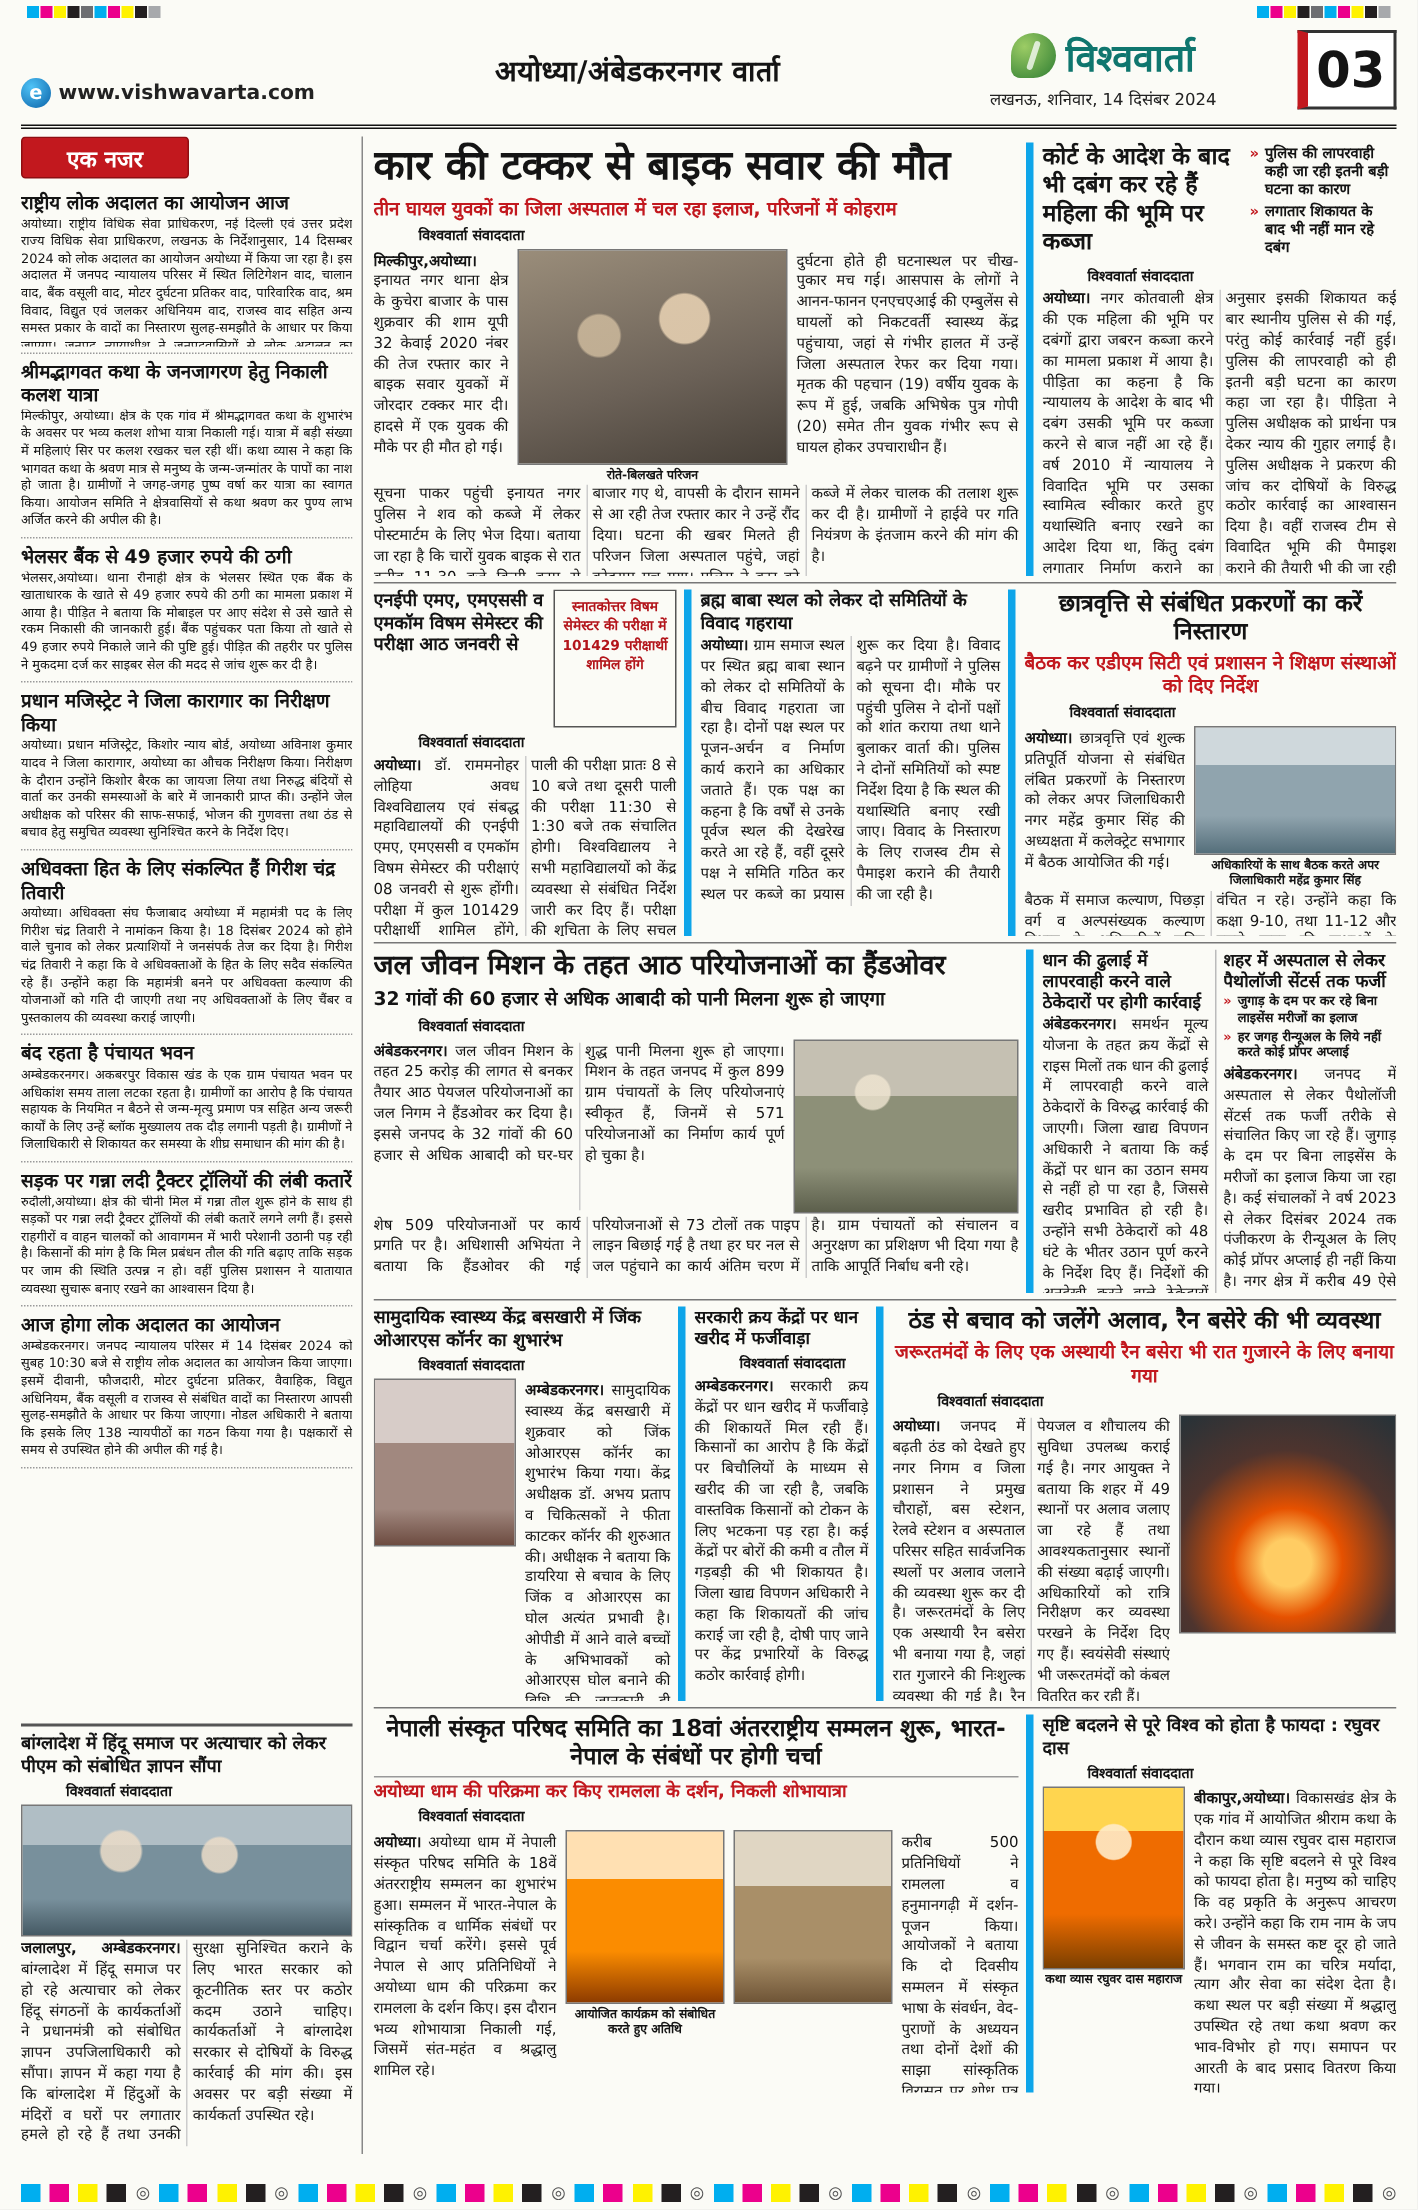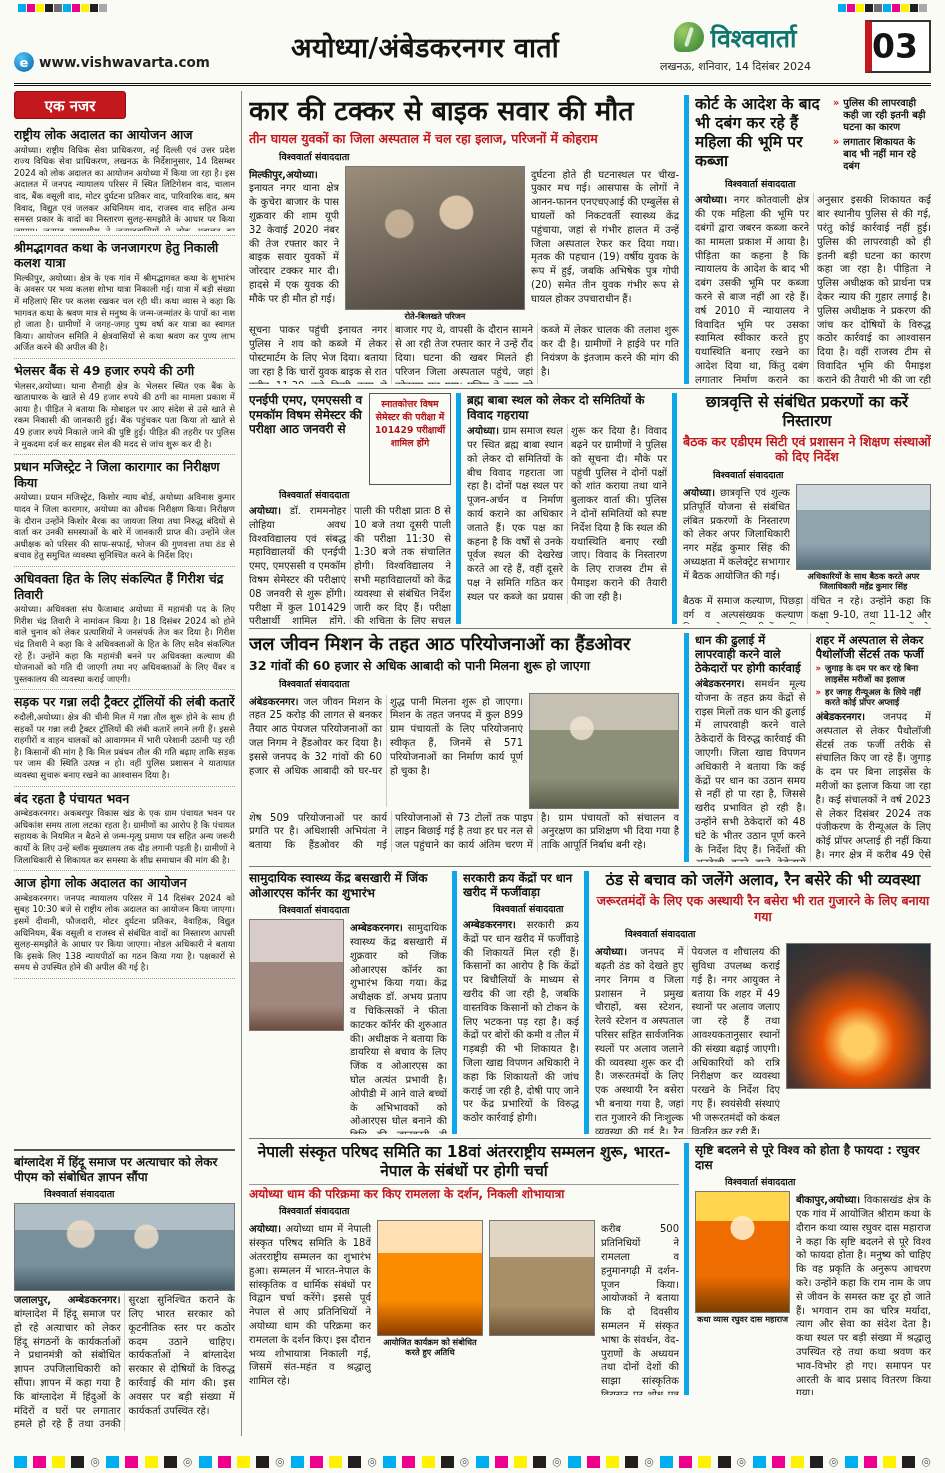--- a/index.html
+++ b/index.html
@@ -11,28 +11,28 @@
   .reg-tl{top:4px;left:18px;}
   .reg-tr{top:4px;right:18px;}
   .reg-bottom{bottom:5px;left:14px;right:14px;justify-content:space-between;}
   .reg-bottom .sq{width:13px;height:12px;}
   .regmark{font-size:11px;color:#555;line-height:12px;}
   
   .masthead{display:flex;align-items:center;margin:16px 14px 0;padding-bottom:6px;border-bottom:3px double #111;height:70px;}
   .mast-left{display:flex;align-items:center;gap:5px;width:218px;align-self:flex-end;padding-bottom:5px;}
   .eicon{width:20px;height:20px;border-radius:50%;background:radial-gradient(circle at 35% 30%,#4fc3f7,#0a62a8);color:#fff;font-weight:bold;font-size:13px;display:flex;align-items:center;justify-content:center;flex:none;}
   .site{font-weight:bold;font-size:13.5px;color:#222;}
-  .mast-center{flex:1;text-align:center;font-size:27px;font-weight:bold;letter-spacing:.3px;}
+  .mast-center{flex:1;text-align:center;font-size:19px;font-weight:bold;letter-spacing:.3px;}
   .mast-right{width:235px;text-align:center;}
   .brand-row{display:flex;align-items:center;justify-content:center;gap:6px;}
   .leaf{width:30px;height:30px;border-radius:50% 50% 50% 6px;background:radial-gradient(circle at 30% 30%,#9ccc65,#2e7d32);position:relative;flex:none;}
   .leaf::after{content:"";position:absolute;left:13px;top:5px;width:4px;height:20px;background:#fff;opacity:.75;transform:rotate(18deg);border-radius:2px;}
   .brand{font-size:25px;font-weight:bold;color:#0f766e;}
   .edition{font-size:11px;margin-top:4px;color:#222;}
-  .pagenum{width:66px;margin-left:12px;border:2px solid #333;border-left:7px solid #c2181e;font-size:33px;font-weight:bold;padding:5px 0;background:#fff;}
+  .pagenum{width:66px;margin-left:12px;border:2px solid #333;border-left:7px solid #c2181e;font-size:33px;font-weight:bold;text-align:center;padding:5px 0;background:#fff;}
   
   .content{display:flex;gap:7px;padding:5px 14px 0;height:1350px;overflow:hidden;}
   .colA{width:228px;border-right:1.5px solid #888;padding-right:6px;display:flex;flex-direction:column;flex:none;}
   .eknajar{height:1058px;overflow:hidden;}
   .ek-head{background:#c2181e;color:#fff;font-weight:bold;font-size:15px;text-align:center;padding:3px 0;border:1px solid #8e0e12;width:112px;border-radius:3px;margin-bottom:4px;}
   .sb-item{border-bottom:1px dotted #999;padding:4px 0;overflow:hidden;}
   .sb-item h3{font-size:12.5px;line-height:1.25;margin-bottom:2px;}
   .sb-item p{font-size:8.6px;line-height:1.35;text-align:justify;max-height:86px;overflow:hidden;}
   .bangla{border-top:2px solid #555;padding-top:4px;flex:1;overflow:hidden;}
   .main{flex:1;display:flex;flex-direction:column;overflow:hidden;}
@@ -152,26 +152,26 @@
         </div>
         <div class="sb-item">
           <h3>प्रधान मजिस्ट्रेट ने जिला कारागार का निरीक्षण किया</h3>
           <p>अयोध्या। प्रधान मजिस्ट्रेट, किशोर न्याय बोर्ड, अयोध्या अविनाश कुमार यादव ने जिला कारागार, अयोध्या का औचक निरीक्षण किया। निरीक्षण के दौरान उन्होंने किशोर बैरक का जायजा लिया तथा निरुद्ध बंदियों से वार्ता कर उनकी समस्याओं के बारे में जानकारी प्राप्त की। उन्होंने जेल अधीक्षक को परिसर की साफ-सफाई, भोजन की गुणवत्ता तथा ठंड से बचाव हेतु समुचित व्यवस्था सुनिश्चित करने के निर्देश दिए।</p>
         </div>
         <div class="sb-item">
           <h3>अधिवक्ता हित के लिए संकल्पित हैं गिरीश चंद्र तिवारी</h3>
           <p>अयोध्या। अधिवक्ता संघ फैजाबाद अयोध्या में महामंत्री पद के लिए गिरीश चंद्र तिवारी ने नामांकन किया है। 18 दिसंबर 2024 को होने वाले चुनाव को लेकर प्रत्याशियों ने जनसंपर्क तेज कर दिया है। गिरीश चंद्र तिवारी ने कहा कि वे अधिवक्ताओं के हित के लिए सदैव संकल्पित रहे हैं। उन्होंने कहा कि महामंत्री बनने पर अधिवक्ता कल्याण की योजनाओं को गति दी जाएगी तथा नए अधिवक्ताओं के लिए चैंबर व पुस्तकालय की व्यवस्था कराई जाएगी।</p>
         </div>
         <div class="sb-item">
+          <h3>बंद रहता है पंचायत भवन</h3>
+          <p>अम्बेडकरनगर। अकबरपुर विकास खंड के एक ग्राम पंचायत भवन पर अधिकांश समय ताला लटका रहता है। ग्रामीणों का आरोप है कि पंचायत सहायक के नियमित न बैठने से जन्म-मृत्यु प्रमाण पत्र सहित अन्य जरूरी कार्यों के लिए उन्हें ब्लॉक मुख्यालय तक दौड़ लगानी पड़ती है। ग्रामीणों ने जिलाधिकारी से शिकायत कर समस्या के शीघ्र समाधान की मांग की है।</p>
+        </div>
+        <div class="sb-item">
           <h3>सड़क पर गन्ना लदी ट्रैक्टर ट्रॉलियों की लंबी कतारें</h3>
           <p>रुदौली,अयोध्या। क्षेत्र की चीनी मिल में गन्ना तौल शुरू होने के साथ ही सड़कों पर गन्ना लदी ट्रैक्टर ट्रॉलियों की लंबी कतारें लगने लगी हैं। इससे राहगीरों व वाहन चालकों को आवागमन में भारी परेशानी उठानी पड़ रही है। किसानों की मांग है कि मिल प्रबंधन तौल की गति बढ़ाए ताकि सड़क पर जाम की स्थिति उत्पन्न न हो। वहीं पुलिस प्रशासन ने यातायात व्यवस्था सुचारू बनाए रखने का आश्वासन दिया है।</p>
-        </div>
-        <div class="sb-item">
-          <h3>बंद रहता है पंचायत भवन</h3>
-          <p>अम्बेडकरनगर। अकबरपुर विकास खंड के एक ग्राम पंचायत भवन पर अधिकांश समय ताला लटका रहता है। ग्रामीणों का आरोप है कि पंचायत सहायक के नियमित न बैठने से जन्म-मृत्यु प्रमाण पत्र सहित अन्य जरूरी कार्यों के लिए उन्हें ब्लॉक मुख्यालय तक दौड़ लगानी पड़ती है। ग्रामीणों ने जिलाधिकारी से शिकायत कर समस्या के शीघ्र समाधान की मांग की है।</p>
         </div>
         <div class="sb-item">
           <h3>आज होगा लोक अदालत का आयोजन</h3>
           <p>अम्बेडकरनगर। जनपद न्यायालय परिसर में 14 दिसंबर 2024 को सुबह 10:30 बजे से राष्ट्रीय लोक अदालत का आयोजन किया जाएगा। इसमें दीवानी, फौजदारी, मोटर दुर्घटना प्रतिकर, वैवाहिक, विद्युत अधिनियम, बैंक वसूली व राजस्व से संबंधित वादों का निस्तारण आपसी सुलह-समझौते के आधार पर किया जाएगा। नोडल अधिकारी ने बताया कि इसके लिए 138 न्यायपीठों का गठन किया गया है। पक्षकारों से समय से उपस्थित होने की अपील की गई है।</p>
         </div>
       </section>
 
       <article class="bangla">
         <h2 class="hl sm">बांग्लादेश में हिंदू समाज पर अत्याचार को लेकर पीएम को संबोधित ज्ञापन सौंपा</h2>
         <div class="byline">विश्ववार्ता संवाददाता</div>

